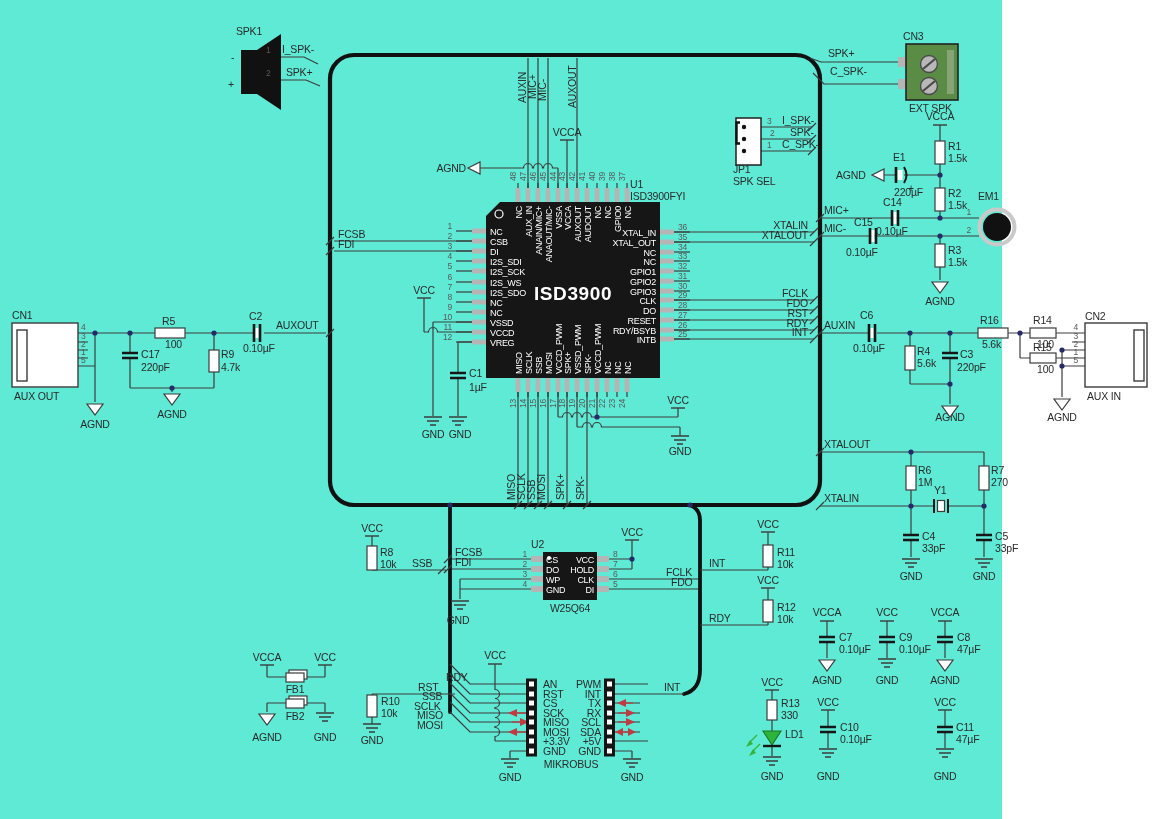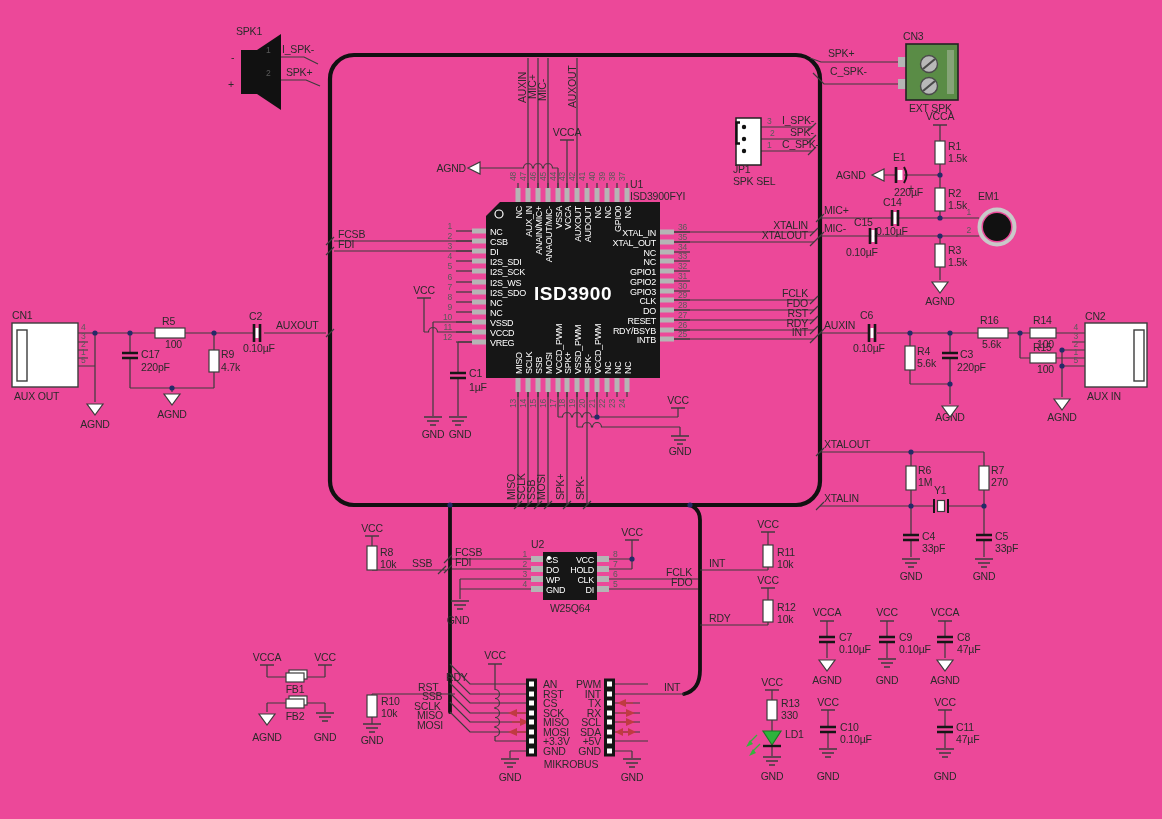--- a/index.html
+++ b/index.html
@@ -1,16 +1,16 @@
 <!DOCTYPE html>
 <html><head>
 <meta charset="utf-8">
 <style>
   html,body{margin:0;padding:0;background:#ffffff}
-  #stage{position:relative;width:1162px;height:819px;background:#ec4899}
+  #stage{position:relative;width:1002px;height:819px;background:#5eead4}
   svg{font-family:"Liberation Sans",sans-serif}
   .t{font-size:10.5px;fill:#2b2b2b;letter-spacing:-0.2px}
   .p{font-size:8.5px;fill:#5a5a5a}
   .w{font-size:9px;fill:#ffffff;letter-spacing:-0.3px}
   .W{font-size:19px;font-weight:600;fill:#ffffff;letter-spacing:0.6px}
   .wr{stroke:#3c3c3c;stroke-width:1.2;fill:none}
   .thk{stroke:#111111;stroke-width:4.2;fill:none}
   .thk2{stroke:#111111;stroke-width:3.8;fill:none;stroke-linecap:round}
   .res{fill:#ffffff;stroke:#3c3c3c;stroke-width:1.2}
   .capb{stroke:#161616;stroke-width:2.6;fill:none}

